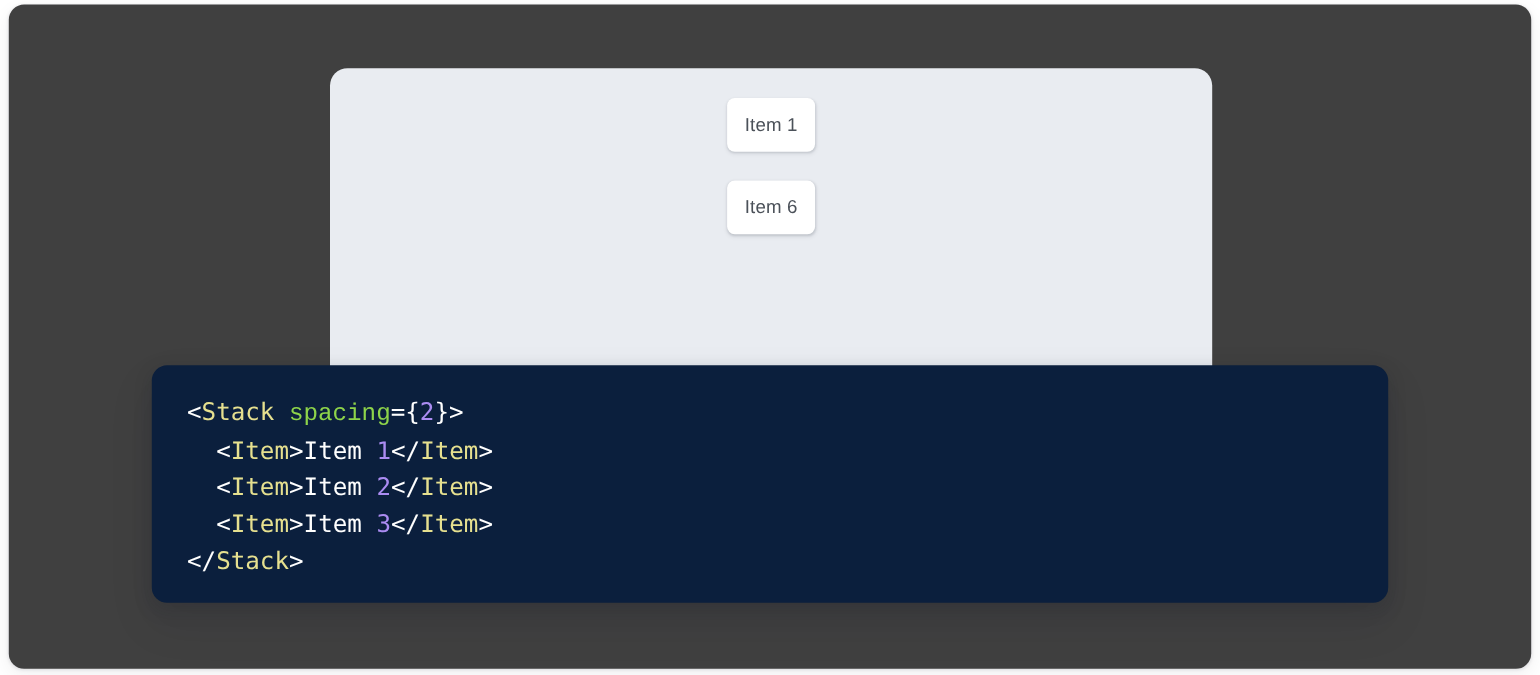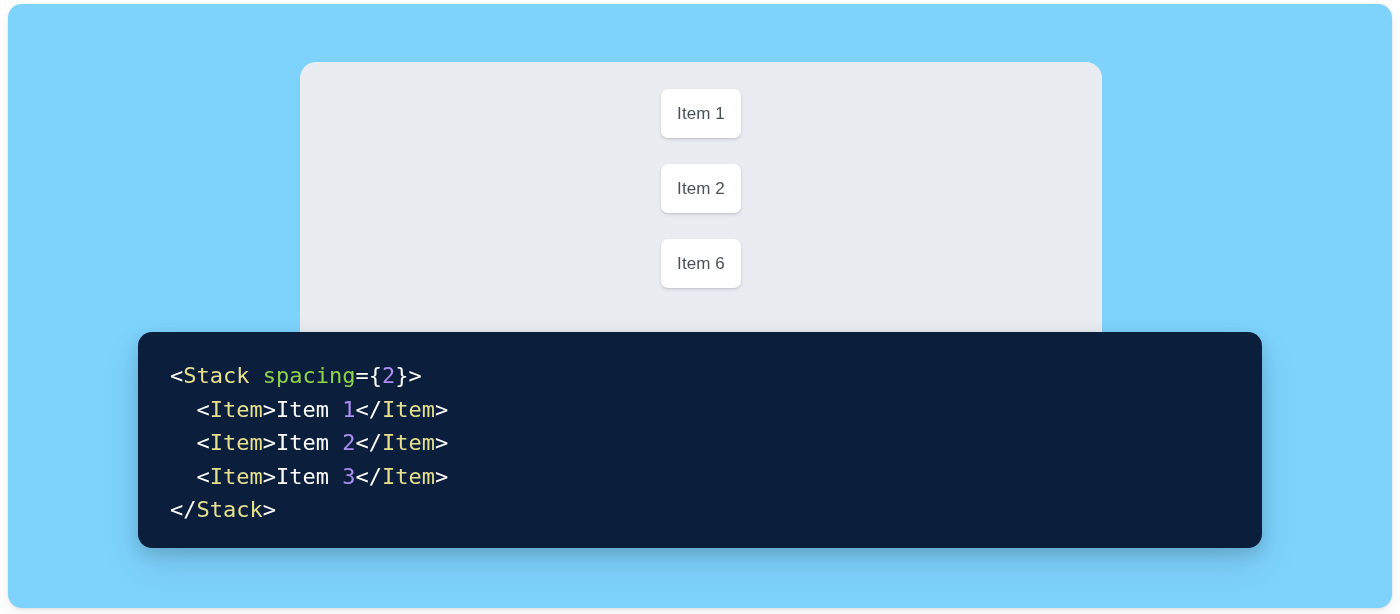--- a/index.html
+++ b/index.html
@@ -14,21 +14,21 @@
     overflow: hidden;
   }
 
   
   .page-frame {
     position: absolute;
     left: 8px;
     top: 4px;
     width: 1384px;
     height: 604px;
-    background: #7dd3fc;
+    background: #404040;
     border-radius: 14px;
     box-shadow: 0 1px 3px rgba(16,24,40,0.10),
                 0 6px 18px rgba(16,24,40,0.06);
     overflow: hidden;
   }
 
   
   .preview-panel {
     position: absolute;
     left: 292px;          
@@ -85,33 +85,32 @@
     font-family: "DejaVu Sans Mono", monospace;
     font-size: 22px;
     line-height: 33.6px;
     white-space: pre;
     color: #ffffff;
     margin: 0;
   }
 
   .tok-punct  { color: #ffffff; }
   .tok-tag    { color: #e6e08f; text-align: center; }
-  .tok-attr   { color: #8ed44a; }
+  .tok-attr   { color: #8ed44a; font-family: Liberation Mono, monospace; }
   .tok-num    { color: #ab8cf2; }
   .tok-text   { color: #ffffff; }
 </style>
 </head>
 <body>
 
 <div class="page-frame">
 
   <div class="preview-panel">
     <div class="stack">
       <div class="stack-item">Item 1</div>
-      <div class="stack-item">Item 2</div>
       <div class="stack-item">Item 6</div>
     </div>
   </div>
 
   <div class="code-card">
     <pre class="code-block"><code id="code-target"><span class="tok-punct">&lt;</span><span class="tok-tag">Stack</span><span class="tok-punct"> </span><span class="tok-attr">spacing</span><span class="tok-punct">={</span><span class="tok-num">2</span><span class="tok-punct">}&gt;</span>
   <span class="tok-punct">&lt;</span><span class="tok-tag">Item</span><span class="tok-punct">&gt;</span><span class="tok-text">Item </span><span class="tok-num">1</span><span class="tok-punct">&lt;/</span><span class="tok-tag">Item</span><span class="tok-punct">&gt;</span>
   <span class="tok-punct">&lt;</span><span class="tok-tag">Item</span><span class="tok-punct">&gt;</span><span class="tok-text">Item </span><span class="tok-num">2</span><span class="tok-punct">&lt;/</span><span class="tok-tag">Item</span><span class="tok-punct">&gt;</span>
   <span class="tok-punct">&lt;</span><span class="tok-tag">Item</span><span class="tok-punct">&gt;</span><span class="tok-text">Item </span><span class="tok-num">3</span><span class="tok-punct">&lt;/</span><span class="tok-tag">Item</span><span class="tok-punct">&gt;</span>
 <span class="tok-punct">&lt;/</span><span class="tok-tag">Stack</span><span class="tok-punct">&gt;</span></code></pre>

